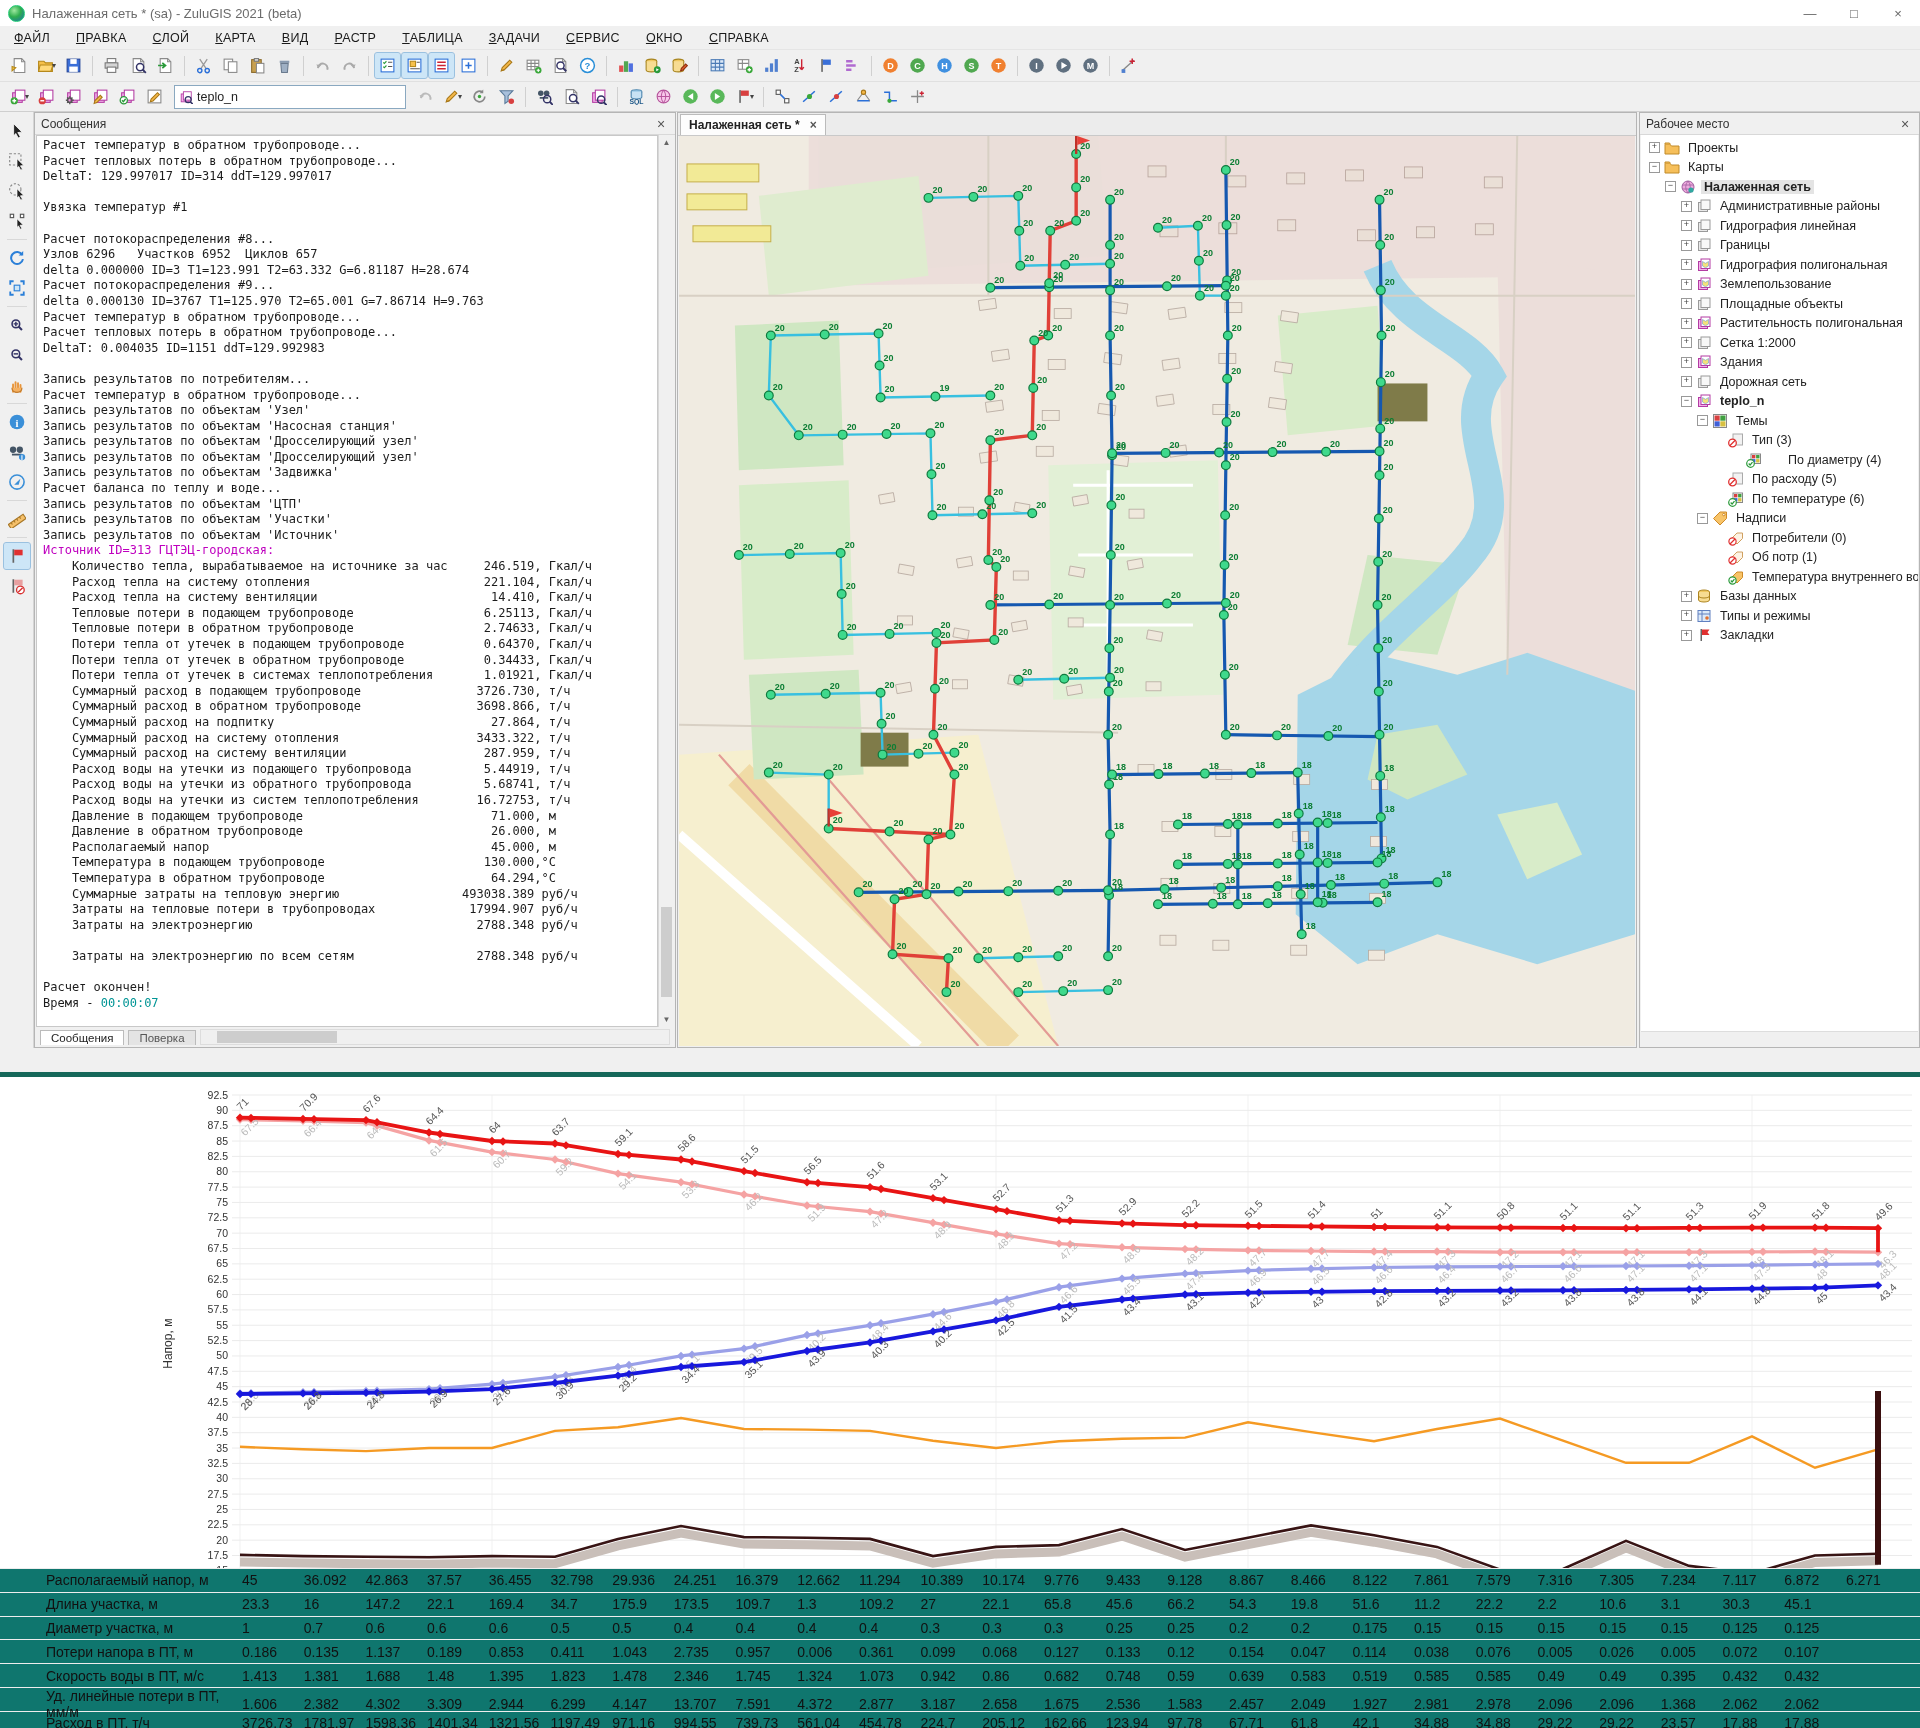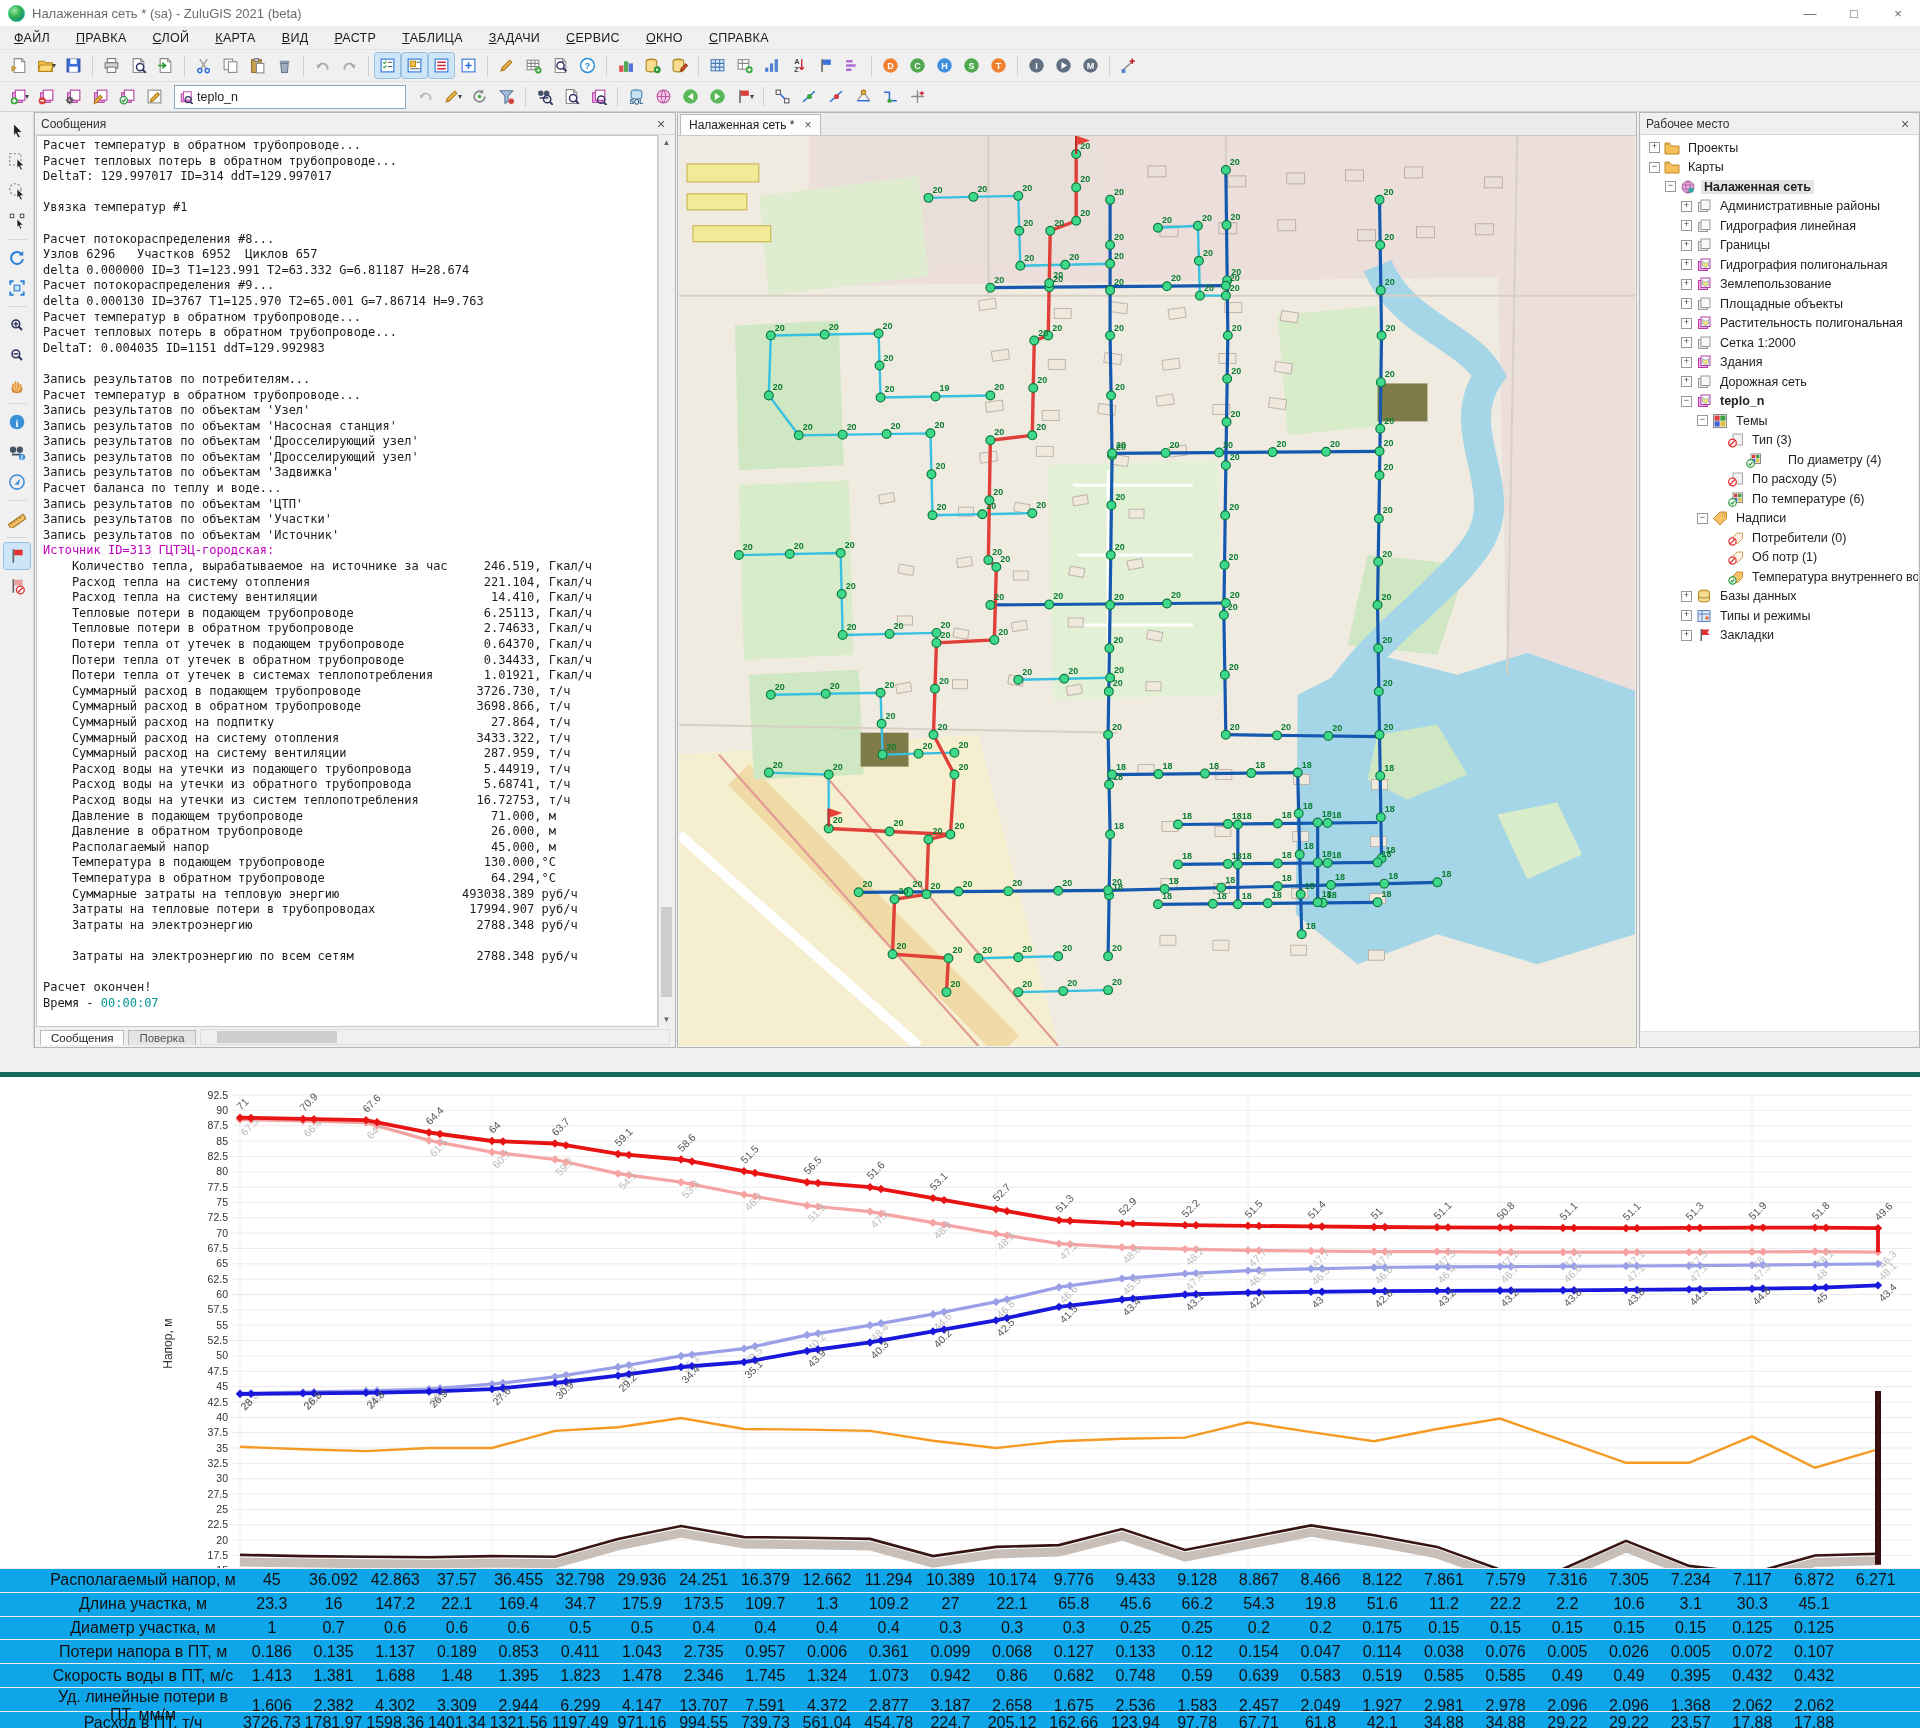--- a/index.html
+++ b/index.html
@@ -47,21 +47,21 @@
   #msgvsb{position:absolute;right:1px;top:22px;width:15px;bottom:20px;background:#f0f0f0;border-left:1px solid #d8d8d8;}
   #msgvsb .thumb{position:absolute;left:2px;right:2px;bottom:30px;height:90px;background:#cdcdcd;}
   .sbarrow{position:absolute;left:0;width:15px;height:15px;font-size:8px;color:#666;display:flex;align-items:center;justify-content:center;}
   #msgbottom{position:absolute;left:1px;bottom:1px;right:1px;height:18px;background:#f0f0f0;display:flex;align-items:center;font-size:11.5px;}
   .btab{padding:1px 10px;border:1px solid #bbb;border-bottom:none;background:#fff;margin-left:4px;}
   .btab.inactive{background:#e4e4e4;color:#555;}
   #msghsb{flex:1;height:14px;margin:0 4px;background:#f0f0f0;border:1px solid #ddd;position:relative;}
   #msghsb .thumb{position:absolute;left:16px;top:1px;width:120px;bottom:1px;background:#cdcdcd;}
   
   #mapp{left:677px;top:0;width:960px;height:936px;}
-  #maptabs{height:22px;background:#ececec;display:flex;align-items:center;border-bottom:1px solid #c9c9c9;}
+  #maptabs{height:22px;background:#ececec;display:flex;align-items:center;border-bottom:1px solid #c9c9c9;font-weight:bold;}
   .maptab{height:20px;display:flex;align-items:center;background:#fdfdfd;border:1px solid #bbb;border-bottom:none;padding:0 8px;font-size:12px;margin-left:2px;}
   .maptab .x{margin-left:10px;color:#555;}
   #mapcanvas{position:absolute;left:1px;top:23px;right:1px;bottom:1px;background:#f0ebe1;overflow:hidden;}
   #mapcanvas svg{width:100%;height:100%;display:block;}
   
   #wsp{left:1639px;top:0;width:281px;height:936px;}
   #wsbody{position:absolute;left:1px;top:22px;right:1px;bottom:16px;background:#fff;overflow:hidden;padding:3px 0 0 2px;}
   .trow{display:flex;align-items:center;height:19.5px;font-size:12.5px;white-space:nowrap;}
   .trow.sel .tlabel{background:#e4e4e4;}
   .trow.bold .tlabel{font-weight:bold;}
@@ -69,21 +69,21 @@
   .tico{width:17px;height:16px;margin-right:4px;flex:none;}
   .tico svg{width:16px;height:16px;}
   .tlabel{padding:0 3px;}
   #wshsb{position:absolute;left:1px;right:1px;bottom:1px;height:14px;background:#f0f0f0;border-top:1px solid #ddd;}
   
   #statusbar{position:absolute;left:0;top:1048px;width:1920px;height:24px;background:#f0f0f0;border-top:1px solid #cfcfcf;display:flex;align-items:center;font-size:12px;color:#333;}
   .sseg{padding:0 10px;height:16px;display:flex;align-items:center;border-left:1px solid #d8d8d8;}
   .sseg:first-child{border-left:none;}
   
   #chartwrap{position:absolute;left:0;top:1072px;width:1920px;height:496px;background:#fff;border-top:5px solid #15685a;box-sizing:border-box;}
-  #tablewrap{position:absolute;left:0;top:1568px;width:1920px;height:160px;background:#0ea5e9;font-size:16px;text-align:center;}
+  #tablewrap{position:absolute;left:0;top:1568px;width:1920px;height:160px;background:#0f766e;font-size:14px;}
   .trow2{display:grid;grid-template-columns:240px repeat(27,61.7px);height:22.8px;align-items:center;border-top:1px solid #ededed;}
   .trow2 .rl{padding-left:46px;color:#111;}
   .trow2 .rv{padding-left:2px;color:#111;}
 </style>
 </head>
 <body>
 
 <div id="root">
   <div class="titlebar">
     <div class="appicon"></div>

